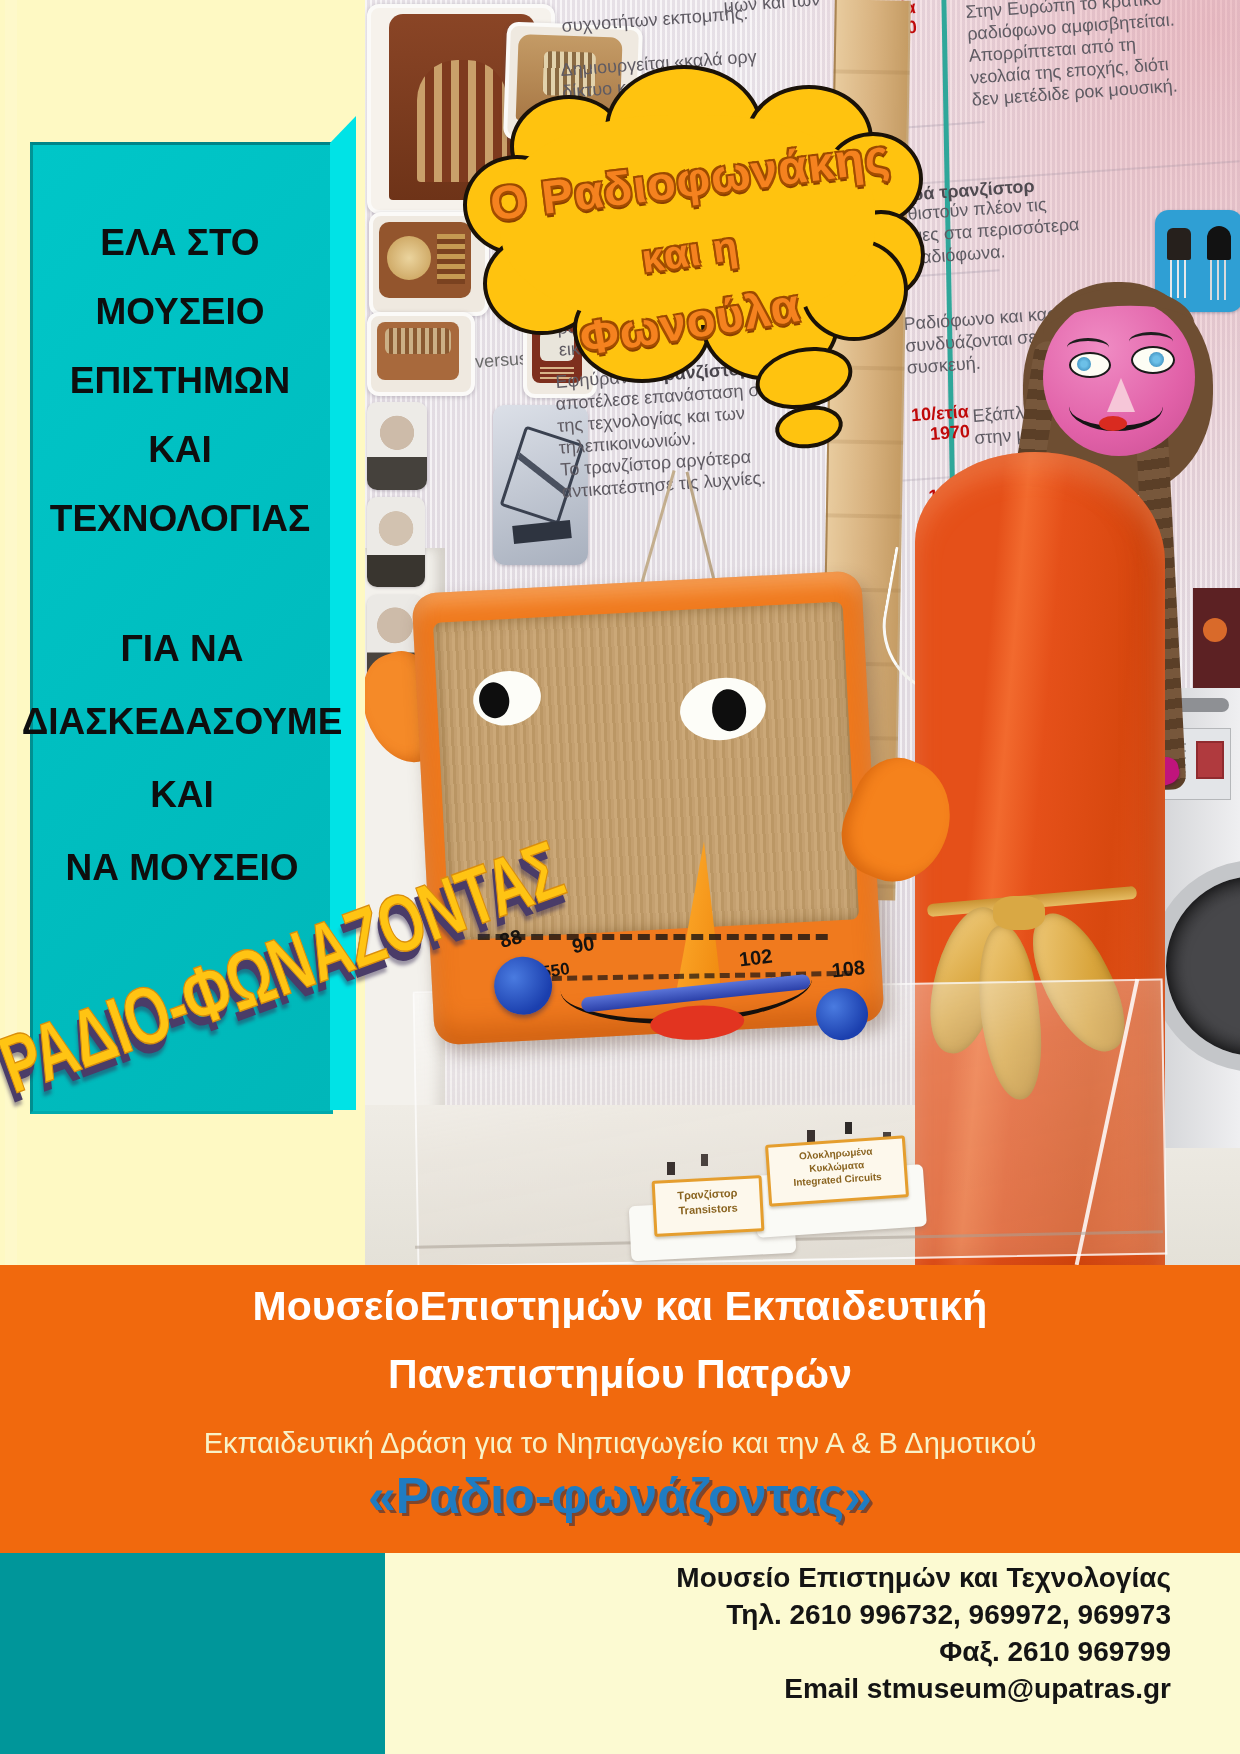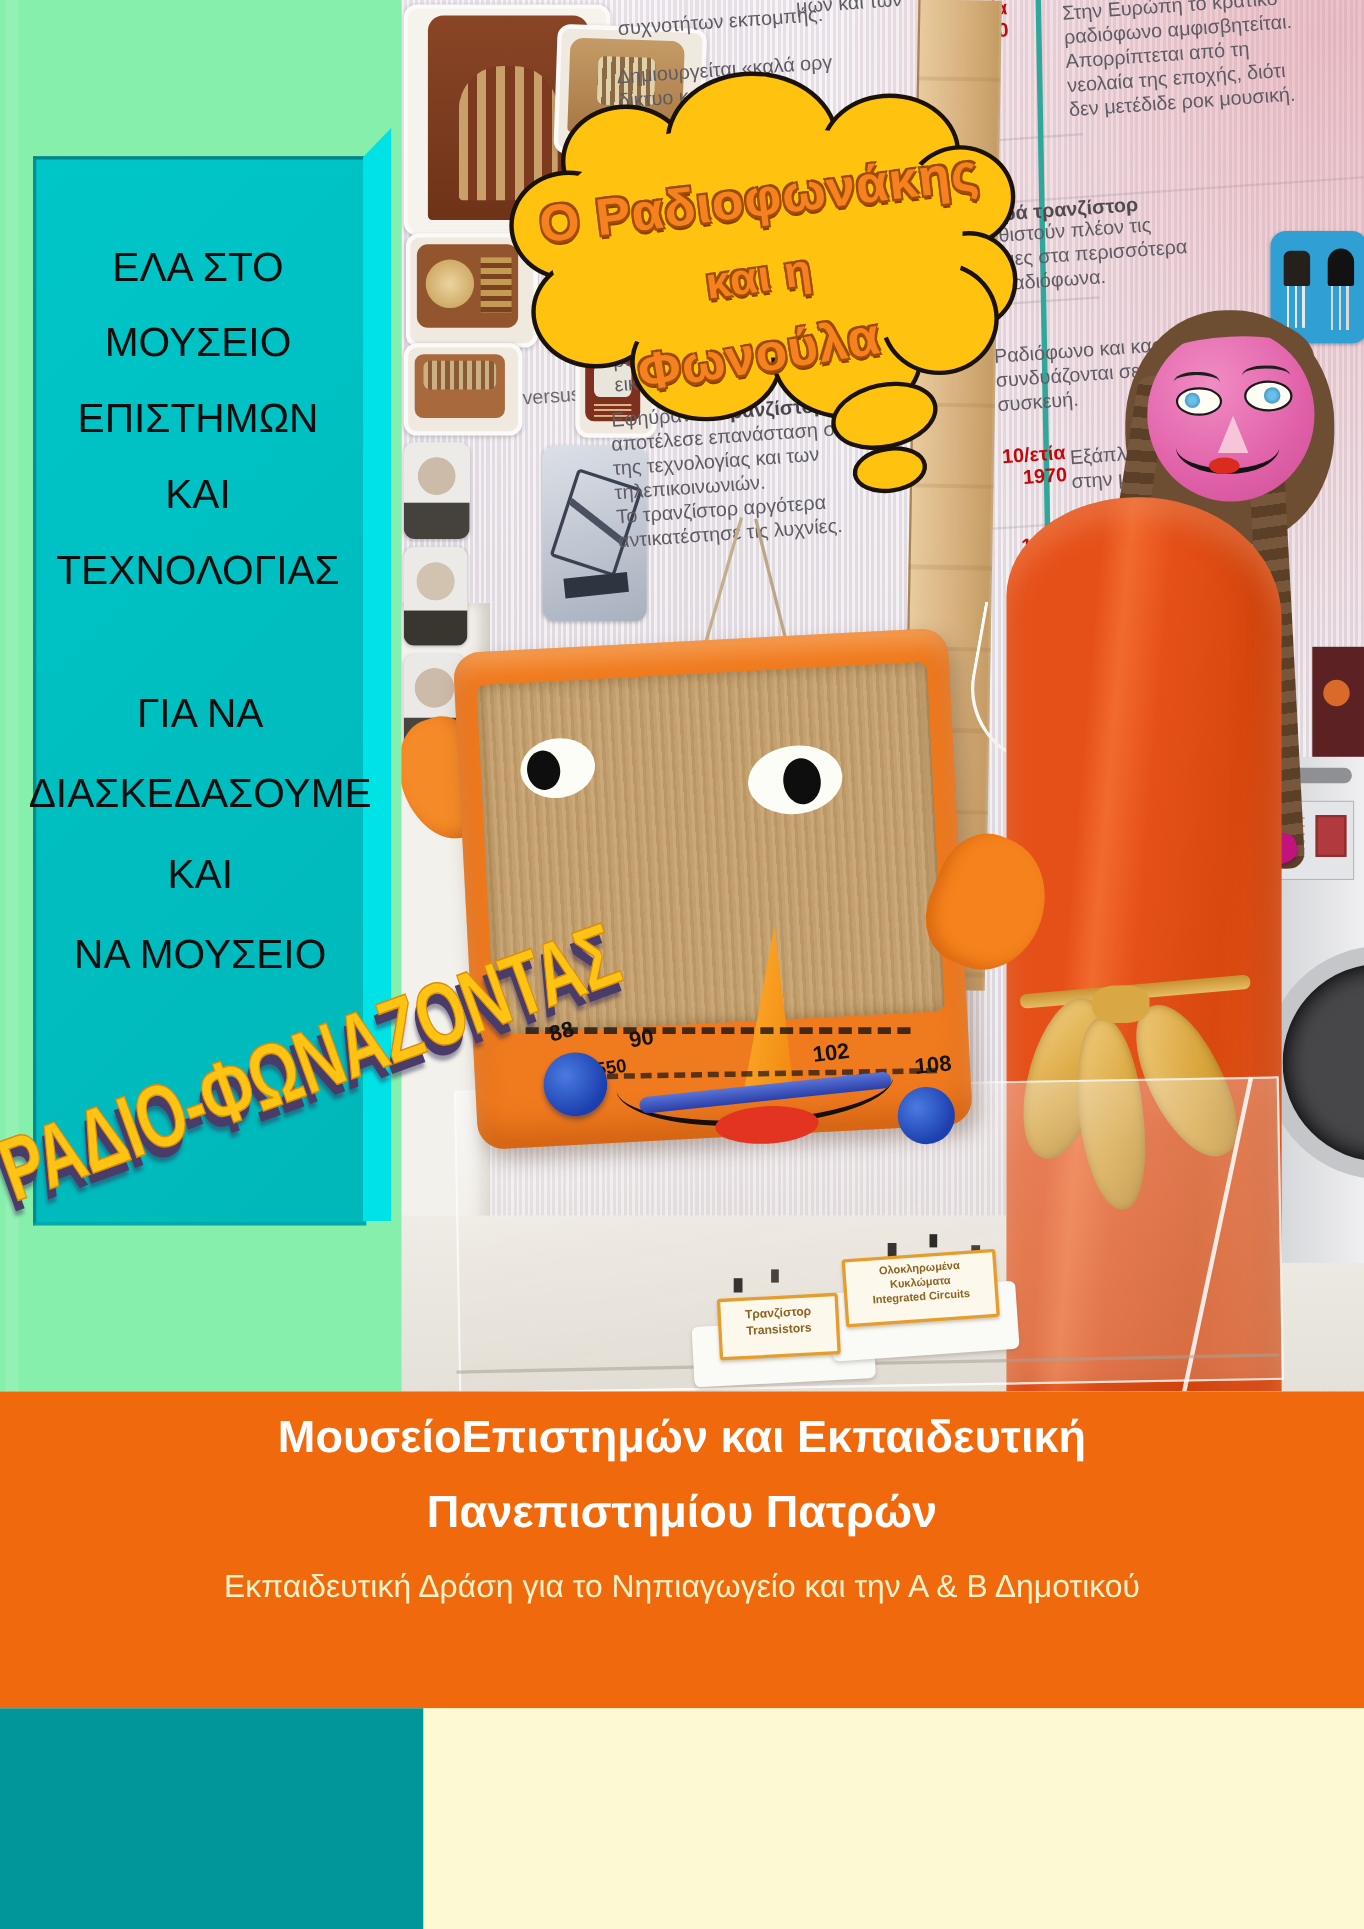--- a/index.html
+++ b/index.html
@@ -243,21 +243,21 @@
       <div class="a cl" style="left:345px;top:178px;width:100px;height:95px;"></div>
       <div class="a clf" style="left:45px;top:55px;width:375px;height:210px;"></div>
       <div class="a t cloudtxt" style="left:20px;top:92px;width:430px;font-size:47px;transform:rotate(-7deg);">Ο Ραδιοφωνάκης</div>
       <div class="a t cloudtxt" style="left:135px;top:170px;width:200px;font-size:40px;transform:rotate(-8deg);">και η</div>
       <div class="a t cloudtxt" style="left:80px;top:234px;width:310px;font-size:47px;transform:rotate(-9deg);">Φωνούλα</div>
     </div>
     <div class="a cl" style="left:400px;top:348px;width:90px;height:52px;transform:rotate(-12deg);"></div>
     <div class="a cl" style="left:420px;top:406px;width:60px;height:34px;transform:rotate(-8deg);"></div>
   </div>
 
-  <div class="a" style="left:0;top:0;width:365px;height:1265px;background:#86efac;">
+  <div class="a" style="left:0;top:0;width:365px;height:1265px;background:#fef9c3;font-weight:bold;">
     <div class="a" style="left:5px;top:0;width:12px;height:1265px;background:rgba(255,255,255,.12);"></div>
     <div class="a" style="left:30px;top:142px;width:300px;height:966px;background:linear-gradient(135deg,#00C6C8,#00B7B9);
                 border-top:3px solid rgba(0,80,84,.5);border-left:3px solid rgba(0,90,94,.45);border-bottom:3px solid rgba(0,150,152,.55);"></div>
     <div class="a" style="left:330px;top:116px;width:26px;height:994px;background:#00E3E6;clip-path:polygon(0 27px,100% 0,100% 100%,0 100%);"></div>
     <div class="a t" style="left:30px;top:208px;width:300px;text-align:center;font-size:37px;line-height:69px;color:#0E0E0E;">ΕΛΑ ΣΤΟ
 ΜΟΥΣΕΙΟ
 ΕΠΙΣΤΗΜΩΝ
 ΚΑΙ
 ΤΕΧΝΟΛΟΓΙΑΣ</div>
     <div class="a t" style="left:6px;top:612px;width:352px;text-align:center;font-size:37px;line-height:73px;color:#0E0E0E;">ΓΙΑ ΝΑ
@@ -268,18 +268,25 @@
 
   <div class="a t" style="left:16px;top:1042px;width:640px;height:60px;font-size:58px;font-weight:bold;color:#FFC413;letter-spacing:-1px;
               transform-origin:0 100%;transform:rotate(-20deg) scaleY(1.4);
               -webkit-text-stroke:1px #D98E0C;
               text-shadow:-5px 6px 0 #4A3C68,-7px 9px 3px rgba(50,40,80,.45);">ΡΑΔΙΟ-ΦΩΝΑΖΟΝΤΑΣ</div>
 
   <div class="a" style="left:0;top:1265px;width:1240px;height:288px;background:#F1690D;">
     <div class="a t" style="left:0;top:18px;width:1240px;text-align:center;font-size:41px;font-weight:bold;color:#FFFFFF;">ΜουσείοΕπιστημών και Εκπαιδευτική</div>
     <div class="a t" style="left:0;top:86px;width:1240px;text-align:center;font-size:41px;font-weight:bold;color:#FFFFFF;">Πανεπιστημίου Πατρών</div>
     <div class="a t" style="left:0;top:162px;width:1240px;text-align:center;font-size:29px;color:#F8F2C8;">Εκπαιδευτική Δράση για το Νηπιαγωγείο και την Α &amp; Β Δημοτικού</div>
+    <div class="a t" style="left:0;top:202px;width:1240px;text-align:center;font-size:50px;font-weight:bold;color:#1F7CC2;text-shadow:3px 3px 0 rgba(35,40,70,.55);">«Ραδιο-φωνάζοντας»</div>
   </div>
 
   <div class="a" style="left:0;top:1553px;width:385px;height:201px;background:#00969A;"></div>
   <div class="a" style="left:385px;top:1553px;width:855px;height:201px;background:#FCFAD2;"></div>
+  <div class="a" style="right:69px;top:1559px;width:620px;text-align:right;font-weight:bold;color:#141414;font-size:28px;line-height:37px;">
+    <div class="t">Μουσείο Επιστημών και Τεχνολογίας</div>
+    <div class="t">Τηλ. 2610 996732, 969972, 969973</div>
+    <div class="t">Φαξ. 2610 969799</div>
+    <div class="t">Email stmuseum@upatras.gr</div>
+  </div>
 
 </div>
 
 </body></html>

